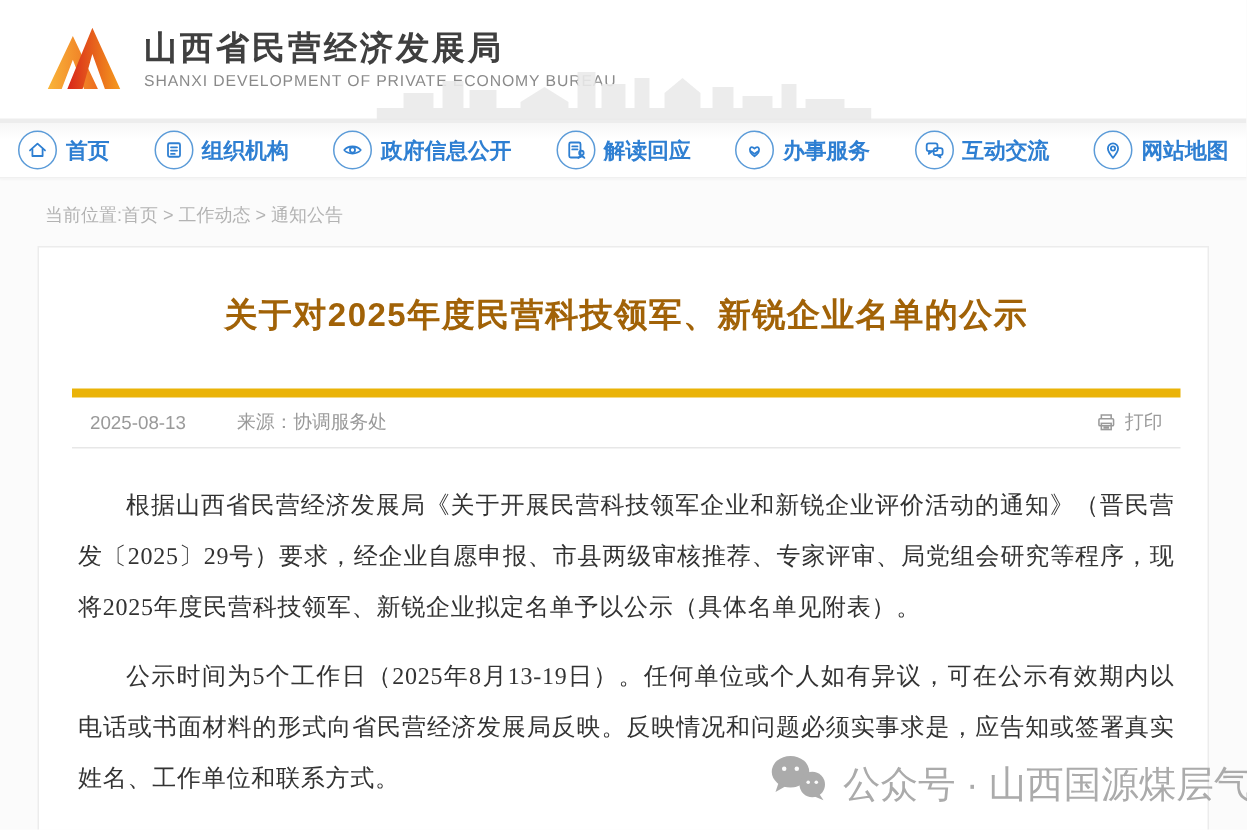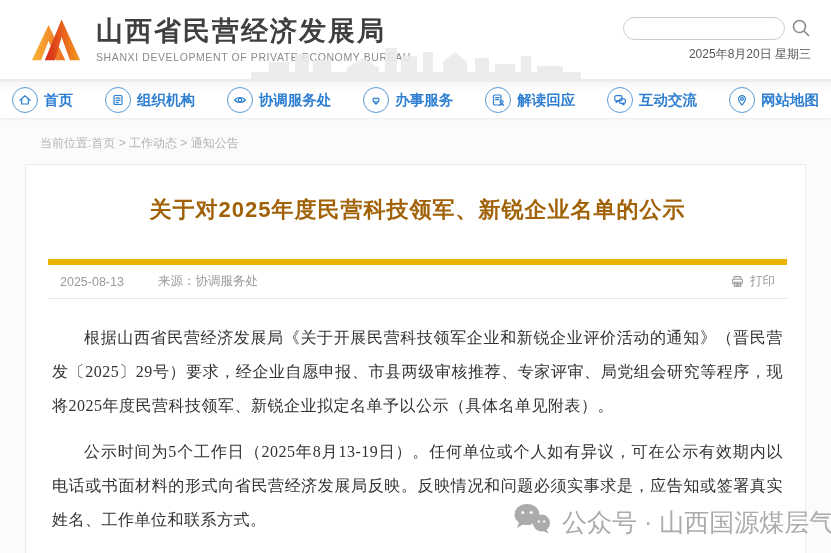--- a/index.html
+++ b/index.html
@@ -4,42 +4,42 @@
 <style>
   * { margin:0; padding:0; box-sizing:border-box; }
   html,body { width:831px; height:553px; overflow:hidden; background:#fbfbfb;
     font-family:"Liberation Sans", sans-serif; }
 
   
   .header { position:relative; height:82px; background:#fff; border-bottom:3px solid #ededed;
     display:flex; align-items:center; justify-content:space-between; padding:0 20px 0 28px; }
   .brand { display:flex; align-items:center; gap:12px; cursor:pointer; }
   .brand-text { display:flex; flex-direction:column; }
-  .site-title { font-size:27px; font-weight:bold; color:#3f3f3f; letter-spacing:2px; line-height:1.15; }
+  .site-title { font-size:22px; font-weight:bold; color:#3f3f3f; letter-spacing:2px; line-height:1.15; }
   .site-subtitle { font-size:10.5px; color:#8a8a8a; letter-spacing:0.6px; margin-top:3px; }
   .header-right { display:flex; flex-direction:column; align-items:flex-end; gap:6px; z-index:2; }
   .search-row { display:flex; align-items:center; gap:6px; }
   .search-input { width:162px; height:23px; border:1px solid #ccc; border-radius:12px;
     outline:none; padding:0 10px; font-size:12px; background:#fff; }
   .search-btn { background:none; border:none; cursor:pointer; display:flex; align-items:center; }
   .header-date { font-size:12px; color:#555; }
   .skyline { position:absolute; left:50%; transform:translateX(-50%); bottom:-1px; opacity:0.9; z-index:1; }
 
   
   .nav { height:37px; background:linear-gradient(#f7f7f7,#ffffff 30%); border-bottom:1px solid #f0f0f0;
     box-shadow:0 1px 2px rgba(0,0,0,0.04); display:flex; align-items:center;
     justify-content:space-between; padding:0 12px; }
   .nav-item { display:flex; align-items:center; gap:6px; cursor:pointer; }
   .nav-ico { width:26px; height:26px; border:1px solid #5b9bd8; border-radius:50%;
     display:flex; align-items:center; justify-content:center; flex:0 0 auto; }
   .nav-ico svg { stroke:#2e7fd2; fill:none; stroke-width:1.2; stroke-linecap:round; stroke-linejoin:round; }
   .nav-label { font-size:14.5px; font-weight:bold; color:#2e7fd2; white-space:nowrap; }
 
   
-  .breadcrumb { padding:16px 0 12px 30px; font-size:12px; color:#b3b3b3; cursor:pointer;margin-left:10px; }
+  .breadcrumb { padding:16px 0 12px 30px; font-size:12px; color:#b3b3b3; cursor:pointer; }
 
   
   .card { margin:0 25px; background:#fff; border:1px solid #ececec; min-height:420px;
     padding:26px 18px 40px 22px; position:relative; }
   .article-title { text-align:center; font-size:22px; font-weight:bold; color:#a16207;
     letter-spacing:1px; margin:4px 0 34px 0; }
   .meta-bar { display:flex; align-items:center; border-top:6px solid #eab308;
     border-bottom:1px solid #e7e7e7; padding:8px 12px; font-size:12.5px; color:#9a9a9a; }
   .meta-date { margin-right:34px; }
   .meta-spacer { flex:1; }
@@ -94,32 +94,20 @@
       <rect x="150" y="10" width="16" height="22"></rect>
       <rect x="172" y="6" width="10" height="26"></rect>
       <polygon points="192,16 204,6 216,16 216,30 192,30"></polygon>
       <rect x="224" y="12" width="14" height="20"></rect>
       <rect x="244" y="18" width="20" height="14"></rect>
       <rect x="270" y="10" width="10" height="22"></rect>
       <rect x="286" y="20" width="26" height="12"></rect>
     </g>
   </svg>
 
-  <div class="header-right">
-    <div class="search-row">
-      <input class="search-input" type="text" value="" style="">
-      <button class="search-btn">
-        <svg width="20" height="20" viewBox="0 0 20 20" fill="none" stroke="#8a8a8a" stroke-width="1.6">
-          <circle cx="8.5" cy="8.5" r="6"></circle>
-            <line x1="13" y1="13" x2="18" y2="18"></line>
-        </svg>
-      </button>
-    </div>
-    <div class="header-date">2025年8月20日 星期三</div>
-  </div>
 </div>
 
 <div class="nav">
   <div class="nav-item">
     <span class="nav-ico">
       <svg width="16" height="16" viewBox="0 0 16 16">
           <path d="M3 8.3 L8 3.8 L13 8.3"></path>
           <path d="M4.6 7.4 V12 H11.4 V7.4"></path>
         </svg>
     </span>
@@ -134,41 +122,41 @@
     </span>
     <span class="nav-label">组织机构</span>
   </div>
   <div class="nav-item">
     <span class="nav-ico">
       <svg width="16" height="16" viewBox="0 0 16 16">
           <path d="M2.5 8 C5 4.9 11 4.9 13.5 8 C11 11.1 5 11.1 2.5 8 Z"></path>
           <circle cx="8" cy="8" r="1.7"></circle>
         </svg>
     </span>
-    <span class="nav-label">协调服务处</span>
-  </div>
-  <div class="nav-item">
-    <span class="nav-ico">
-      <svg width="16" height="16" viewBox="0 0 16 16">
-          <path d="M8 12.2 C3.6 9.2 4.6 5.2 7 6.3 L8 7 L9 6.3 C11.4 5.2 12.4 9.2 8 12.2 Z"></path>
-          <path d="M5.8 8.9 L8 10.6 L10.2 8.9"></path>
-        </svg>
-    </span>
-    <span class="nav-label">办事服务</span>
+    <span class="nav-label">政府信息公开</span>
   </div>
   <div class="nav-item">
     <span class="nav-ico">
       <svg width="16" height="16" viewBox="0 0 16 16">
           <rect x="3.5" y="3" width="7.5" height="10" rx="1"></rect>
           <path d="M5.5 5.6h3.5 M5.5 7.6h3.5"></path>
           <circle cx="11.6" cy="10" r="1.5"></circle>
           <path d="M9.6 13.3 c0.4-1.3 3.6-1.3 4 0"></path>
         </svg>
     </span>
     <span class="nav-label">解读回应</span>
+  </div>
+  <div class="nav-item">
+    <span class="nav-ico">
+      <svg width="16" height="16" viewBox="0 0 16 16">
+          <path d="M8 12.2 C3.6 9.2 4.6 5.2 7 6.3 L8 7 L9 6.3 C11.4 5.2 12.4 9.2 8 12.2 Z"></path>
+          <path d="M5.8 8.9 L8 10.6 L10.2 8.9"></path>
+        </svg>
+    </span>
+    <span class="nav-label">办事服务</span>
   </div>
   <div class="nav-item">
     <span class="nav-ico">
       <svg width="16" height="16" viewBox="0 0 16 16">
           <rect x="2.8" y="3.6" width="7.2" height="5.2" rx="1.4"></rect>
           <path d="M4.6 8.8 L4.2 10.6 L6.4 8.8"></path>
           <rect x="7.4" y="6.8" width="6" height="4.6" rx="1.4"></rect>
           <path d="M11.6 11.4 L12 13 L9.8 11.4"></path>
         </svg>
     </span>

